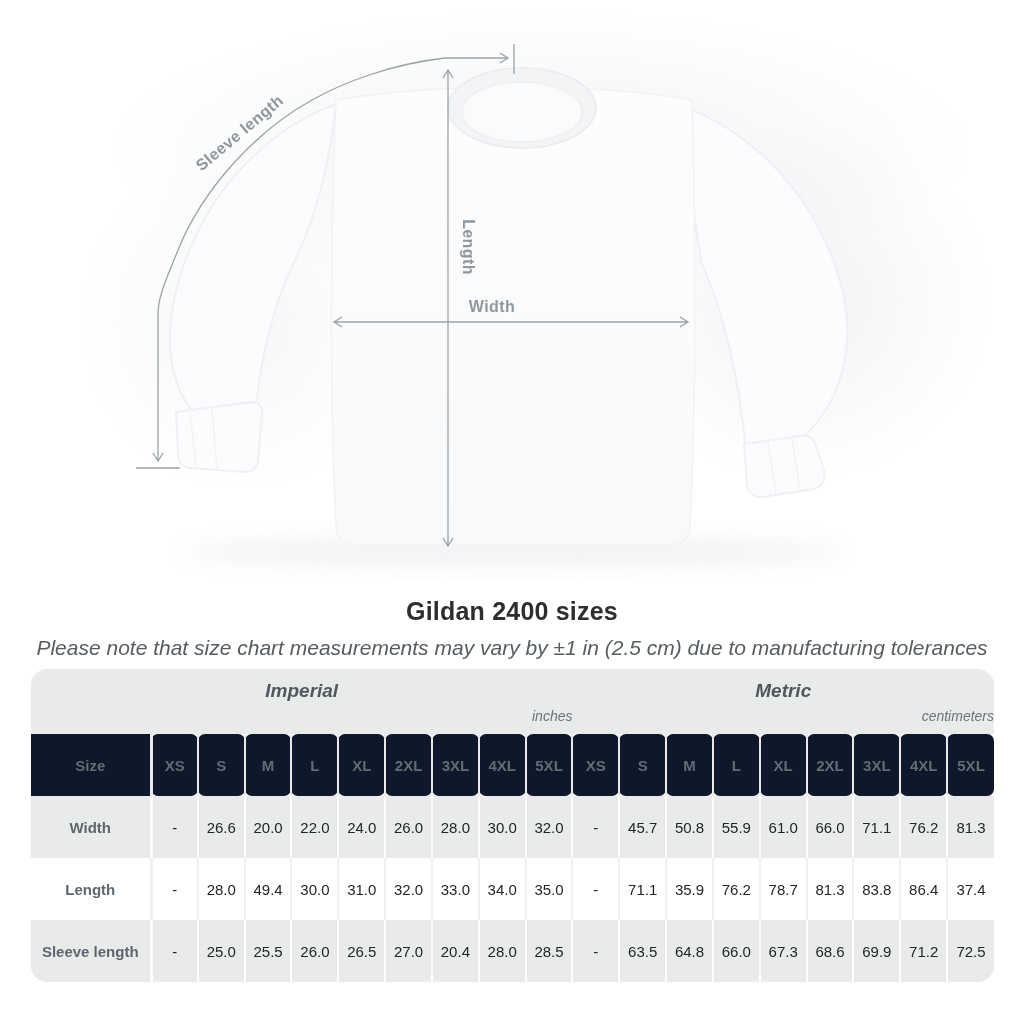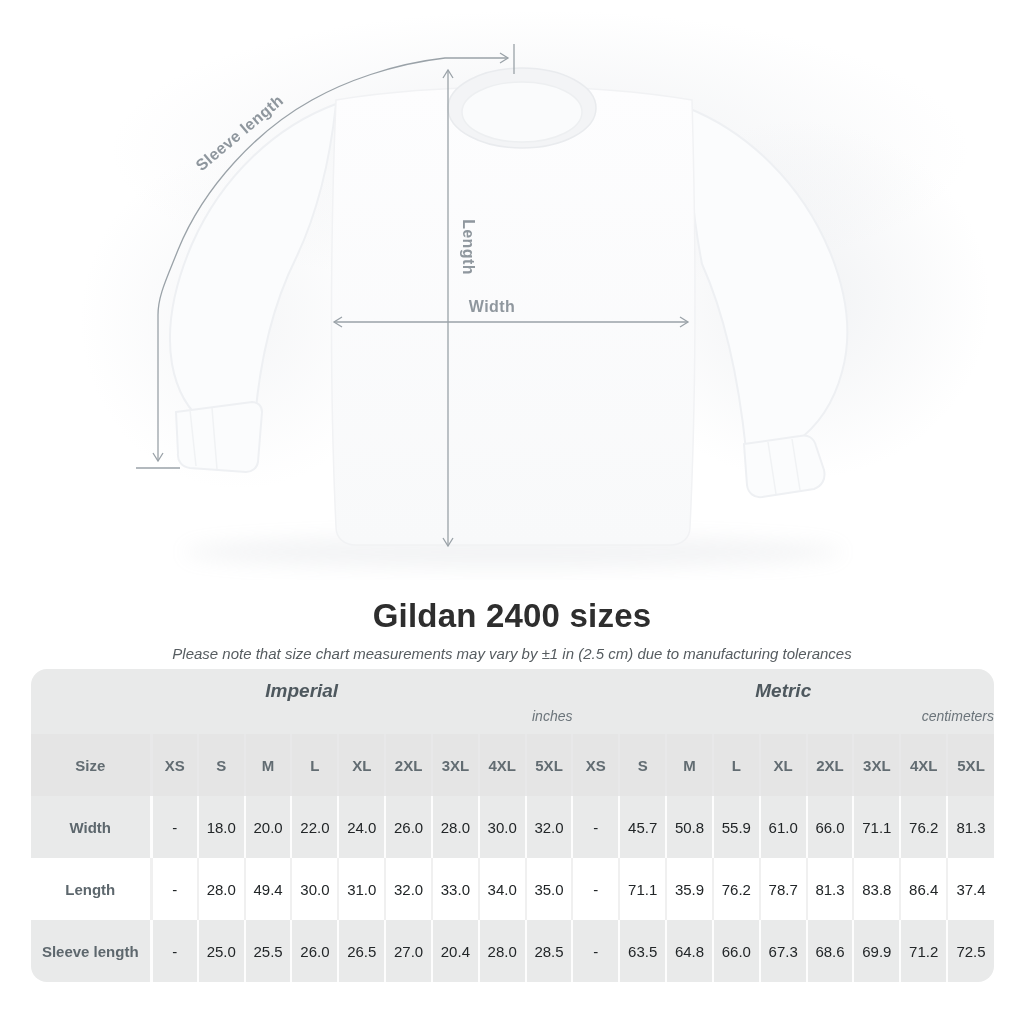--- a/index.html
+++ b/index.html
@@ -7,35 +7,35 @@
        font-family:"Liberation Sans", sans-serif;}
 
   
   .diagram{position:absolute;left:0;top:0;width:1024px;height:580px;}
   .diagram svg{display:block;}
   .measure-label{font-family:"Liberation Sans",sans-serif;font-weight:700;
                  font-size:16px;letter-spacing:.4px;fill:#8f979e;}
 
   
   .title-block{position:absolute;top:597px;left:0;width:1024px;text-align:center;}
-  .title-block h1{margin:0;font-size:33px;font-weight:700;color:#2e2e2e;letter-spacing:.2px;}
-  .title-block p{margin:10px 0 0 0;font-size:15px;font-style:italic;color:#565c60;}
+  .title-block h1{margin:0;font-size:25px;font-weight:700;color:#2e2e2e;letter-spacing:.2px;}
+  .title-block p{margin:10px 0 0 0;font-size:21px;font-style:italic;color:#565c60;}
 
   
   .size-table-wrap{position:absolute;left:31px;top:669px;width:963px;height:313px;
                    border-radius:16px;overflow:hidden;background:#ffffff;}
   table.size-table{width:100%;height:100%;border-collapse:collapse;table-layout:fixed;}
   table.size-table td,table.size-table th{text-align:center;vertical-align:middle;padding:0;}
 
   tr.band td{background:#e9eaea;height:60px;}
   .grp-name{font-size:19px;font-weight:700;font-style:italic;color:#4e585e;}
   .grp-unit{font-size:14px;font-style:italic;color:#6b747a;margin-top:6px;text-align:right;}
 
-  tr.cols th{background:#e5e5e5;height:57px;font-size:15px;font-weight:700;color:#626c72;}
-  tr.cols th:nth-child(n+2){border-left:2px solid #e8e8e9;}
+  tr.cols th{background:#0f172a;height:57px;font-size:15px;font-weight:700;color:#626c72;}
+  tr.cols th:nth-child(n+2){border-left:2px solid #e8e8e9;border-radius:7px;}
   tr.cols th:nth-child(2){border-left-width:3px;}
 
   tr.data td{height:57px;font-size:15px;color:#222628;}
   tr.data td.lbl{font-weight:700;color:#5d676d;}
   tr.white td{background:#ffffff;}
   tr.white td:nth-child(n+2){border-left:2px solid #f0f0f0;}
   tr.white td:nth-child(2){border-left-width:3px;}
   tr.stripe td{background:#e9eaea;}
   tr.stripe td:nth-child(n+2){border-left:2px solid #fdfdfd;}
   tr.stripe td:nth-child(2){border-left-width:3px;}
@@ -163,21 +163,21 @@
         <th>XL</th>
         <th>2XL</th>
         <th>3XL</th>
         <th>4XL</th>
         <th>5XL</th>
       </tr>
 
       <tr class="data stripe">
         <td class="lbl">Width</td>
         <td>-</td>
-        <td>18.0</td>
+        <td>26.6</td>
         <td>20.0</td>
         <td>22.0</td>
         <td>24.0</td>
         <td>26.0</td>
         <td>28.0</td>
         <td>30.0</td>
         <td>32.0</td>
         <td>-</td>
         <td>45.7</td>
         <td>50.8</td>

